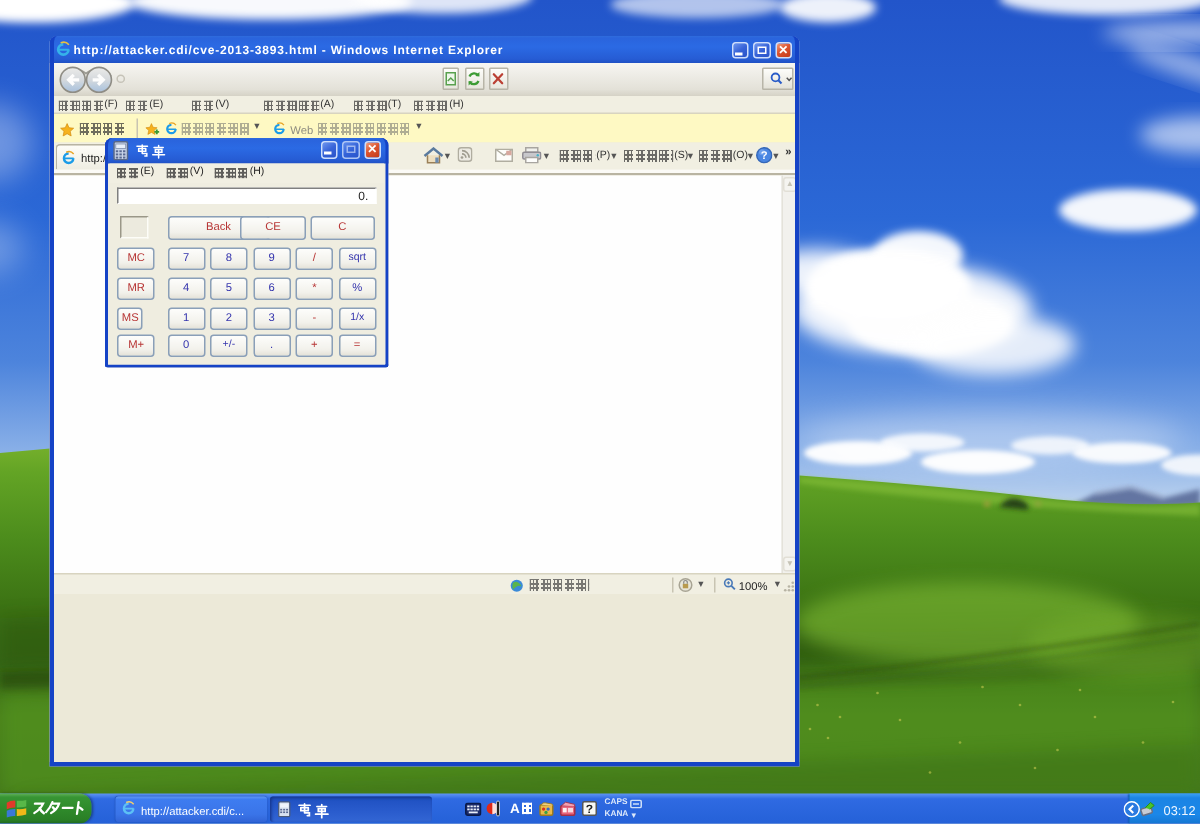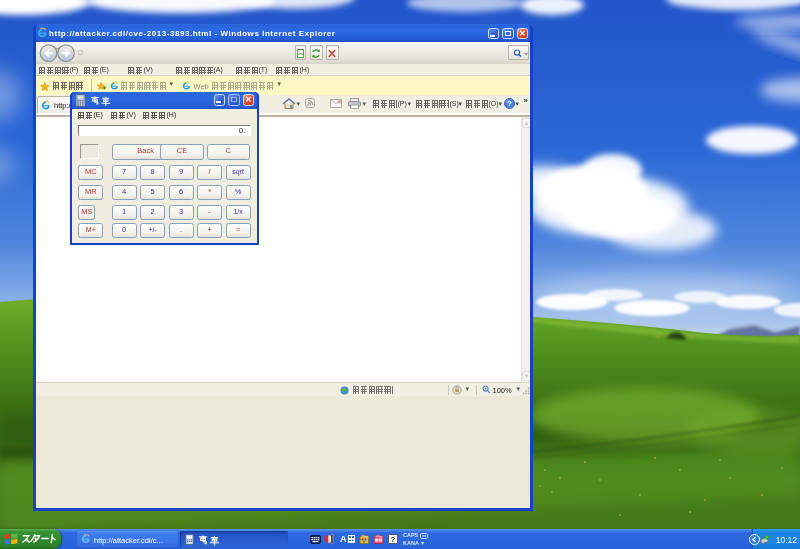--- a/index.html
+++ b/index.html
@@ -546,21 +546,21 @@
         <text x="5" y="7.8" font-size="8" font-weight="bold" fill="#222" text-anchor="middle" font-family="Liberation Sans">?</text>
       </svg>
  <span class="abs" style="left:403px;top:3px;color:#dce8fa;font-size:5.5px;font-weight:bold">CAPS</span>
  <span class="abs" style="left:403px;top:10.5px;color:#dce8fa;font-size:5.5px;font-weight:bold">KANA</span>
  <svg class="abs" style="left:420px;top:4px" width="8" height="6" viewBox="0 0 8 6">
         <rect x="0.5" y="0.5" width="7" height="5" rx="1" fill="none" stroke="#cfe0f8"></rect>
         <path d="M2 3 h4" stroke="#cfe0f8"></path>
       </svg>
  <span class="abs" style="left:421px;top:9.5px;color:#dce8fa;font-size:6px">▾</span>
  <div id="tray" class="abs">
-        <span class="time">10:12</span>
+        <span class="time">03:12</span>
   <svg class="abs" style="left:-4px;top:4.5px" width="11" height="11" viewBox="0 0 11 11">
           <circle cx="5.5" cy="5.5" r="5" fill="#2a7ae0" stroke="#fff" stroke-width="1"></circle>
           <path d="M6.5 3 L4 5.5 L6.5 8" fill="none" stroke="#fff" stroke-width="1.4"></path>
         </svg>
   <svg class="abs" style="left:7px;top:4.5px" width="11" height="11" viewBox="0 0 11 11">
           <rect x="1" y="4.5" width="7" height="4.5" rx="1" transform="rotate(-18 4 7)" fill="#c8ccd4" stroke="#687084"></rect>
           <path d="M3.5 4.5 L7 1 L9.5 3 L6.5 5.5" fill="#4ac428" stroke="#2a8810" stroke-width=".6"></path>
         </svg>
  </div>
 </div>

